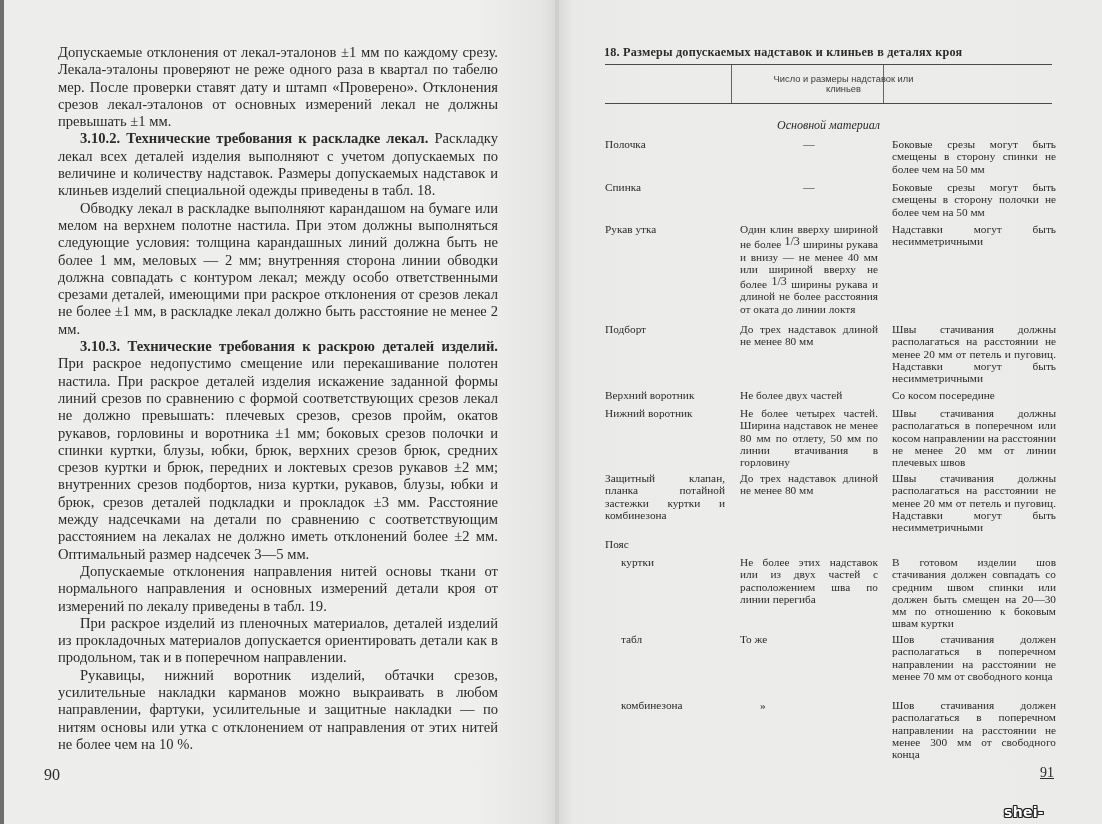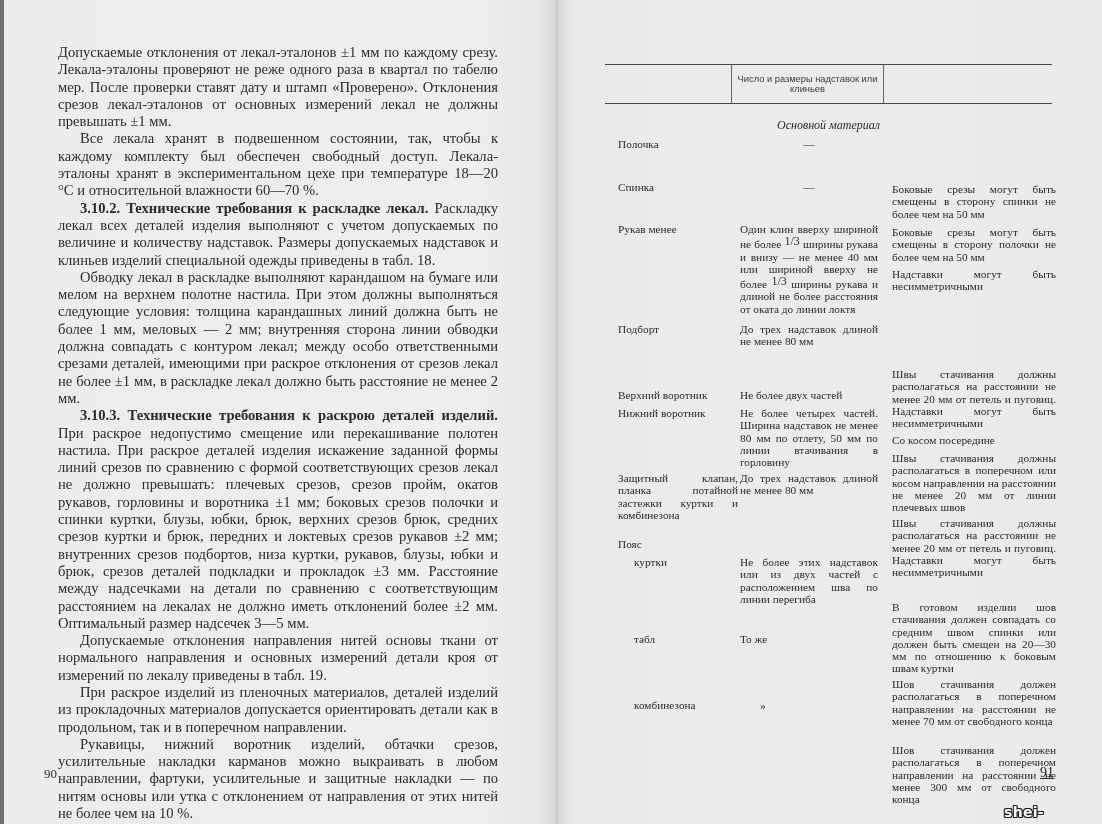--- a/index.html
+++ b/index.html
@@ -19,91 +19,91 @@
     position: absolute; left: 557px; top: 0; width: 545px; height: 824px;
     background: linear-gradient(to right, #d8d8d6 0%, #e9e9e7 3%, #ececea 20%, #ebebe9 100%);
   }
   .gutter { position: absolute; left: 555px; top: 0; width: 4px; height: 824px; background: #cfcfcd; }
 
   
   .lt { position: absolute; left: 58px; top: 44px; width: 440px; font-size: 14.6px; line-height: 17.3px; text-align: justify; }
   .lt p { margin: 0; text-indent: 22px; }
   .lt p.noindent { text-indent: 0; }
   .lt b { font-weight: bold; }
-  .pagenum-left { position: absolute; left: 44px; top: 766px; font-size: 13px; }
+  .pagenum-left { position: absolute; left: 44px; top: 766px; font-size: 16px; }
 
   
   .tbl-title { position: absolute; left: 604px; top: 45px; font-size: 12.2px; font-weight: bold; letter-spacing: 0.2px; }
   .rule { position: absolute; left: 605px; width: 447px; height: 0; border-top: 1.4px solid #4a4a4a; }
   .rule.r1 { top: 64px; }
   .rule.r2 { top: 103px; }
   .vline { position: absolute; top: 65px; height: 38px; border-left: 1px solid #666; }
   .vline.v1 { left: 731px; }
   .vline.v2 { left: 883px; }
   .th { position: absolute; top: 65px; height: 38px; display: flex; align-items: center; justify-content: center; text-align: center; font-family: "Liberation Sans", "DejaVu Sans", sans-serif; font-size: 9.3px; line-height: 10.5px; color: #3b3b3b; }
   .th.c1 { left: 605px; width: 126px; }
-  .th.c2 { left: 732px; width: 151px; }
+  .th.c2 { left: 768px; width: 151px; }
   .th.c3 { left: 884px; width: 168px; }
   .section { position: absolute; left: 605px; top: 118px; width: 447px; text-align: center; font-style: italic; font-size: 12px; }
 
   .row { position: absolute; left: 605px; width: 455px; font-size: 11.3px; line-height: 12.3px; }
-  .row .d { position: absolute; left: 0; width: 120px; text-align: justify; margin-left: 13px; }
+  .row .d { position: absolute; left: 0; width: 120px; text-align: justify; }
   .row .d.sub { left: 16px; width: 104px; }
   .row .n { position: absolute; left: 135px; width: 138px; text-align: justify; }
   .row .n.center { text-align: center; }
-  .row .t { position: absolute; left: 287px; width: 164px; text-align: justify; margin-top: 45px; }
+  .row .t { position: absolute; left: 287px; width: 164px; text-align: justify; }
   .frac sup { font-size: 12px; vertical-align: 3px; }
 
   .pagenum-right { position: absolute; left: 1040px; top: 765px; font-size: 14px; text-decoration: underline; }
   .watermark {
     position: absolute; left: 1004px; top: 804px; font-family: "DejaVu Sans", sans-serif; font-weight: bold;
     font-size: 14px; color: #ffffff; letter-spacing: 0.3px;
     text-shadow: -1px -1px 0 #222, 1px -1px 0 #222, -1px 1px 0 #222, 1px 1px 0 #222, 0 1px 0 #222, 1px 0 0 #222, 0 -1px 0 #222, -1px 0 0 #222;
   }
 </style>
 </head>
 <body>
 
 <div class="spread">
   <div class="page-left"></div>
   <div class="page-right"></div>
   <div class="gutter"></div>
   <div class="edge-left"></div>
 
   <div class="lt">
     <p class="noindent">Допускаемые отклонения от лекал-эталонов ±1 мм по каждому срезу. Лекала-эталоны проверяют не реже одного раза в квартал по табелю мер. После проверки ставят дату и штамп «Проверено». Отклонения срезов лекал-эталонов от основных измерений лекал не должны превышать ±1 мм.</p>
-    <p>Все лекала хранят в подвешенном состоянии, так, чтобы к каждому комплекту был обеспечен свободный доступ. Лекала-эталоны хранят в экспериментальном цехе при температуре 18—20 °С и относительной влажности 60—70 %.</p>
     <p><b>3.10.2. Технические требования к раскладке лекал.</b> <span>Раскладку лекал всех деталей изделия выполняют с учетом допускаемых по величине и количеству надставок. Размеры допускаемых надставок и клиньев изделий специальной одежды приведены в табл. 18.</span></p>
     <p>Обводку лекал в раскладке выполняют карандашом на бумаге или мелом на верхнем полотне настила. При этом должны выполняться следующие условия: толщина карандашных линий должна быть не более 1 мм, меловых — 2 мм; внутренняя сторона линии обводки должна совпадать с контуром лекал; между особо ответственными срезами деталей, имеющими при раскрое отклонения от срезов лекал не более ±1 мм, в раскладке лекал должно быть расстояние не менее 2 мм.</p>
     <p><b>3.10.3. Технические требования к раскрою деталей изделий.</b> <span>При раскрое недопустимо смещение или перекашивание полотен настила. При раскрое деталей изделия искажение заданной формы линий срезов по сравнению с формой соответствующих срезов лекал не должно превышать: плечевых срезов, срезов пройм, окатов рукавов, горловины и воротника ±1 мм; боковых срезов полочки и спинки куртки, блузы, юбки, брюк, верхних срезов брюк, средних срезов куртки и брюк, передних и локтевых срезов рукавов ±2 мм; внутренних срезов подбортов, низа куртки, рукавов, блузы, юбки и брюк, срезов деталей подкладки и прокладок ±3 мм. Расстояние между надсечками на детали по сравнению с соответствующим расстоянием на лекалах не должно иметь отклонений более ±2 мм. Оптимальный размер надсечек 3—5 мм.</span></p>
     <p>Допускаемые отклонения направления нитей основы ткани от нормального направления и основных измерений детали кроя от измерений по лекалу приведены в табл. 19.</p>
     <p>При раскрое изделий из пленочных материалов, деталей изделий из прокладочных материалов допускается ориентировать детали как в продольном, так и в поперечном направлении.</p>
     <p>Рукавицы, нижний воротник изделий, обтачки срезов, усилительные накладки карманов можно выкраивать в любом направлении, фартуки, усилительные и защитные накладки — по нитям основы или утка с отклонением от направления от этих нитей не более чем на 10 %.</p>
   </div>
   <div class="pagenum-left">90</div>
 
+  <div class="tbl-title">18. Размеры допускаемых надставок и клиньев в деталях кроя</div>
   <div class="rule r1"></div>
   <div class="vline v1"></div>
   <div class="vline v2"></div>
   <div class="th c2">Число и размеры надставок или клиньев</div>
   <div class="rule r2"></div>
   <div class="section">Основной материал</div>
 
   <div class="row" style="top:138px">
     <div class="d">Полочка</div>
     <div class="n center">—</div>
     <div class="t">Боковые срезы могут быть смещены в сторону спинки не более чем на 50 мм</div>
   </div>
   <div class="row" style="top:181px">
     <div class="d">Спинка</div>
     <div class="n center">—</div>
     <div class="t">Боковые срезы могут быть смещены в сторону полочки не более чем на 50 мм</div>
   </div>
   <div class="row" style="top:223px">
-    <div class="d">Рукав менее</div>
+    <div class="d">Рукав утка</div>
     <div class="n frac"><span>Один клин вверху шириной не более </span><sup>1/3</sup><span> ширины рукава и внизу — не менее 40 мм или шириной вверху не более </span><sup>1/3</sup><span> ширины рукава и длиной не более расстояния от оката до линии локтя</span></div>
     <div class="t">Надставки могут быть несимметричными</div>
   </div>
   <div class="row" style="top:323px">
     <div class="d">Подборт</div>
     <div class="n">До трех надставок длиной не менее 80 мм</div>
     <div class="t">Швы стачивания должны располагаться на расстоянии не менее 20 мм от петель и пуговиц. Надставки могут быть несимметричными</div>
   </div>
   <div class="row" style="top:389px">
     <div class="d">Верхний воротник</div>

